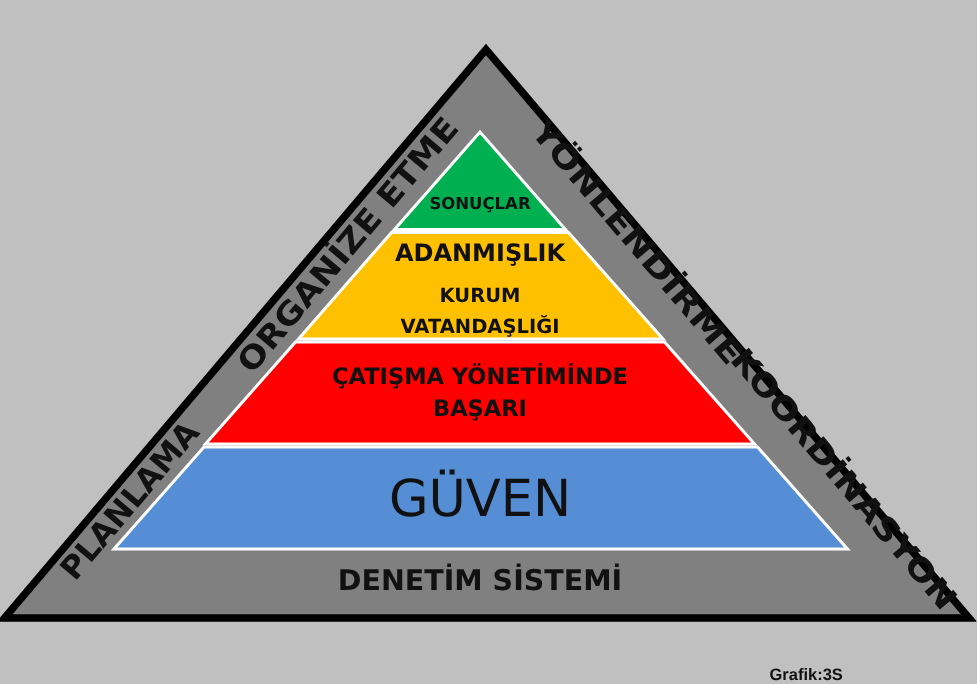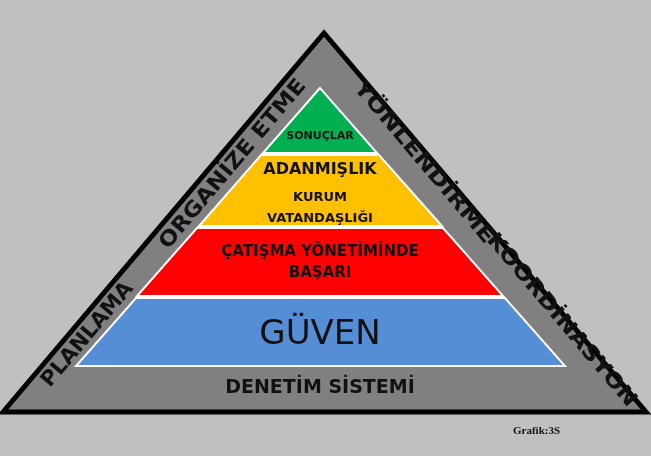--- a/index.html
+++ b/index.html
@@ -1,19 +1,19 @@
 <!DOCTYPE html>
 <html><head>
 <meta charset="utf-8">
 <style>
   html, body { margin: 0; padding: 0; }
   body { width: 651px; height: 456px; background: #c0c0c0; position: relative; overflow: hidden; font-family: "DejaVu Sans", sans-serif; }
   svg { position: absolute; left: 0; top: 0; }
   .lbl { font-family: "DejaVu Sans", sans-serif; font-weight: bold; fill: #111; }
-  .caption { position: absolute; left: 513px; top: 424px; font-size: 11px; font-weight: bold; color: #111; font-family: Liberation Serif, serif; }
+  .caption { position: absolute; left: 513px; top: 444px; font-size: 11px; font-weight: bold; color: #111; font-family: Liberation Sans, sans-serif; }
 </style>
 </head>
 <body>
 
 <svg width="651" height="456" viewBox="0 0 651 456">
 
   <polygon points="324,33 3,412 646,412" fill="#808080" stroke="#000" stroke-width="5" stroke-linejoin="miter"></polygon>
 
   <polygon points="320,88 263,153 377,153" fill="#00b050" stroke="#fff" stroke-width="2"></polygon>
 

